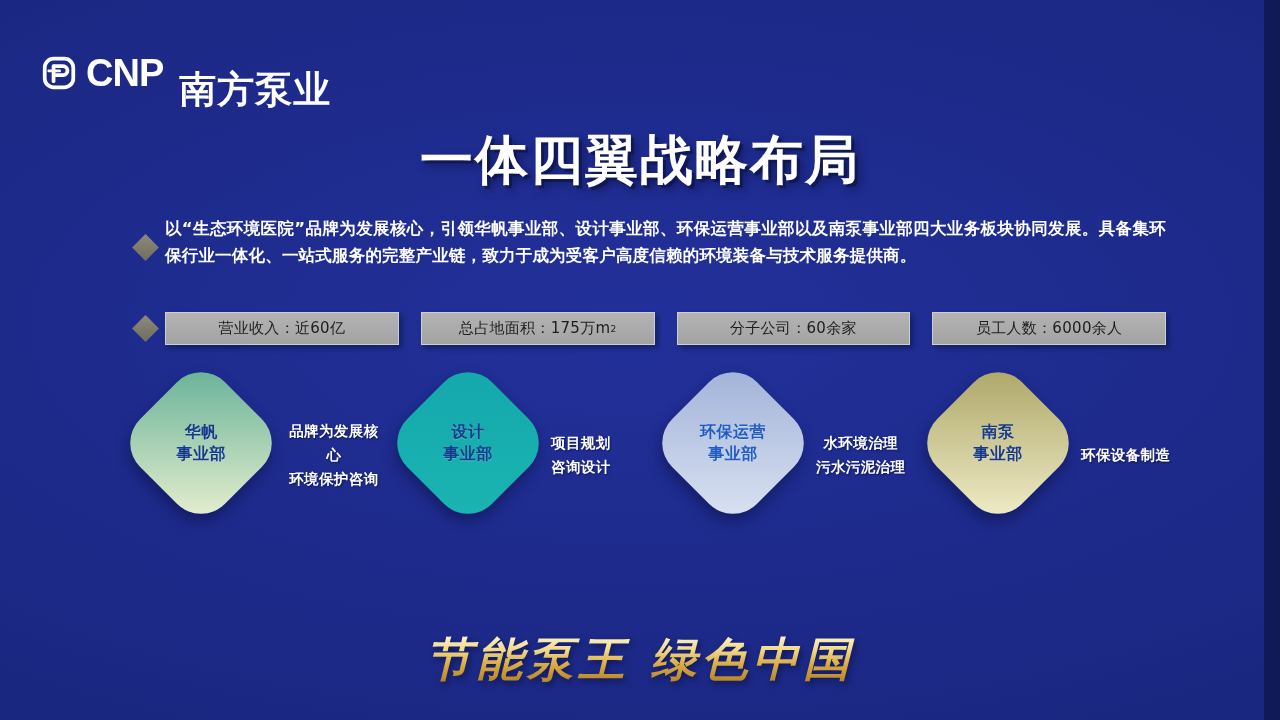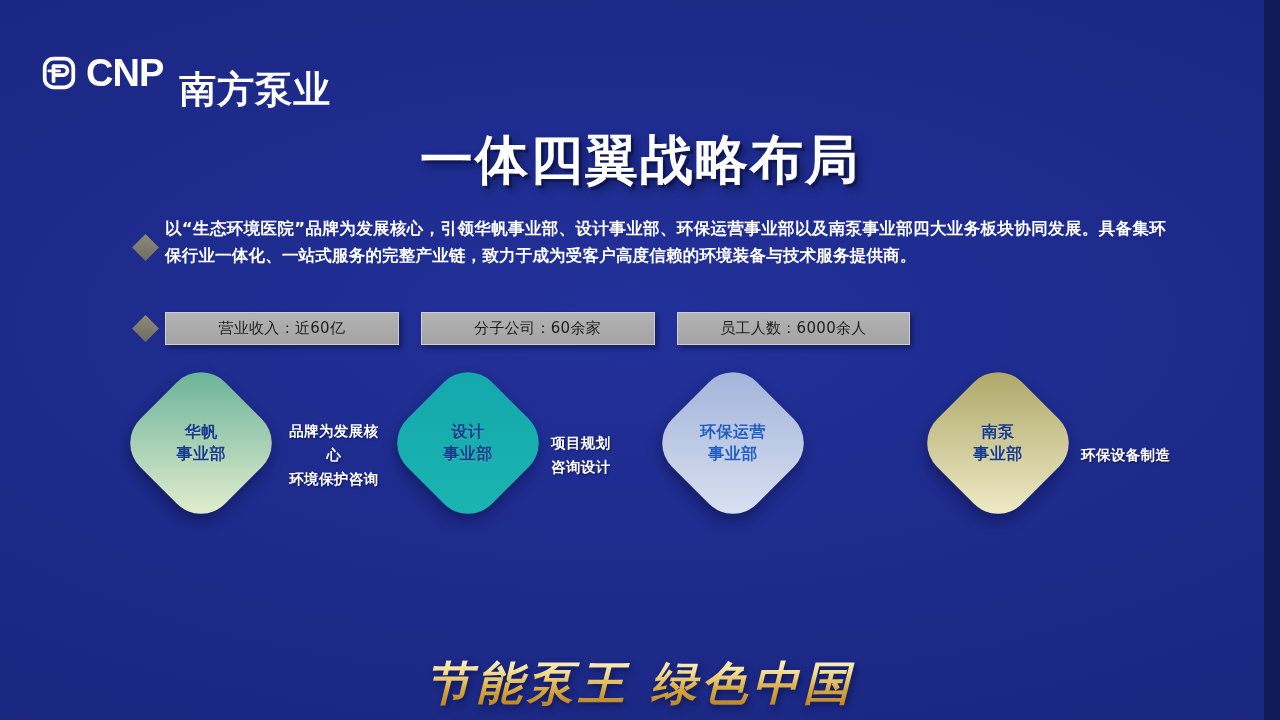--- a/index.html
+++ b/index.html
@@ -198,21 +198,21 @@
     color: #ffffff;
     font-family: "DejaVu Sans", "Liberation Sans", sans-serif;
     letter-spacing: 0.4px;
     text-shadow: 1px 1px 2px rgba(6,10,45,0.6);
   }
 
   
   #footer-slogan {
     position: absolute;
     left: 0;
-    top: 660px;
+    top: 636px;
     width: 1280px;
     text-align: center;
     font-size: 46px;
     font-weight: 700;
     font-style: italic;
     letter-spacing: 5px;
     line-height: 1;
     font-family: "DejaVu Serif", "Liberation Serif", serif;
     background: linear-gradient(180deg, #fdf3c8 0%, #f2d98a 30%, #d9ab44 62%, #b88426 100%);
     -webkit-background-clip: text;
@@ -245,20 +245,24 @@
     <div id="intro-text">以“生态环境医院”品牌为发展核心，引领华帆事业部、设计事业部、环保运营事业部以及南泵事业部四大业务板块协同发展。具备集环保行业一体化、一站式服务的完整产业链，致力于成为受客户高度信赖的环境装备与技术服务提供商。</div>
   </div>
 
   <div id="stats-row">
     <span class="diamond" style="background-image: linear-gradient(135deg, rgb(140, 138, 121) 0%, rgb(111, 109, 94) 100%);"></span>
     <div id="stats-list">
       <div class="stat-badge">
         <span>营业收入：近60亿</span>
       </div>
       <div class="stat-badge">
+        <span>总占地面积：175万m</span>
+          <sup>2</sup>
+      </div>
+      <div class="stat-badge">
         <span>分子公司：60余家</span>
       </div>
       <div class="stat-badge">
         <span>员工人数：6000余人</span>
       </div>
     </div>
   </div>
 
   <div id="pillars">
 
@@ -291,20 +295,24 @@
     </div>
 
     <div class="pillar">
       <div class="squircle-wrap">
         <div class="squircle" id="sq2" style="background: linear-gradient(135deg, rgb(158, 176, 216) 0%, rgb(221, 228, 242) 100%);"></div>
         <div class="squircle-label" id="lb2" style="color: rgb(31, 92, 196);">
           <div>环保运营</div>
           <div>事业部</div>
         </div>
       </div>
+      <div class="pillar-caption">
+        <div>水环境治理</div>
+        <div>污水污泥治理</div>
+      </div>
     </div>
 
     <div class="pillar">
       <div class="squircle-wrap">
         <div class="squircle" id="sq3" style="background: linear-gradient(135deg, rgb(169, 162, 98) 0%, rgb(244, 240, 205) 100%);"></div>
         <div class="squircle-label" id="lb3" style="color: rgb(22, 58, 140);">
           <div>南泵</div>
           <div>事业部</div>
         </div>
       </div>

